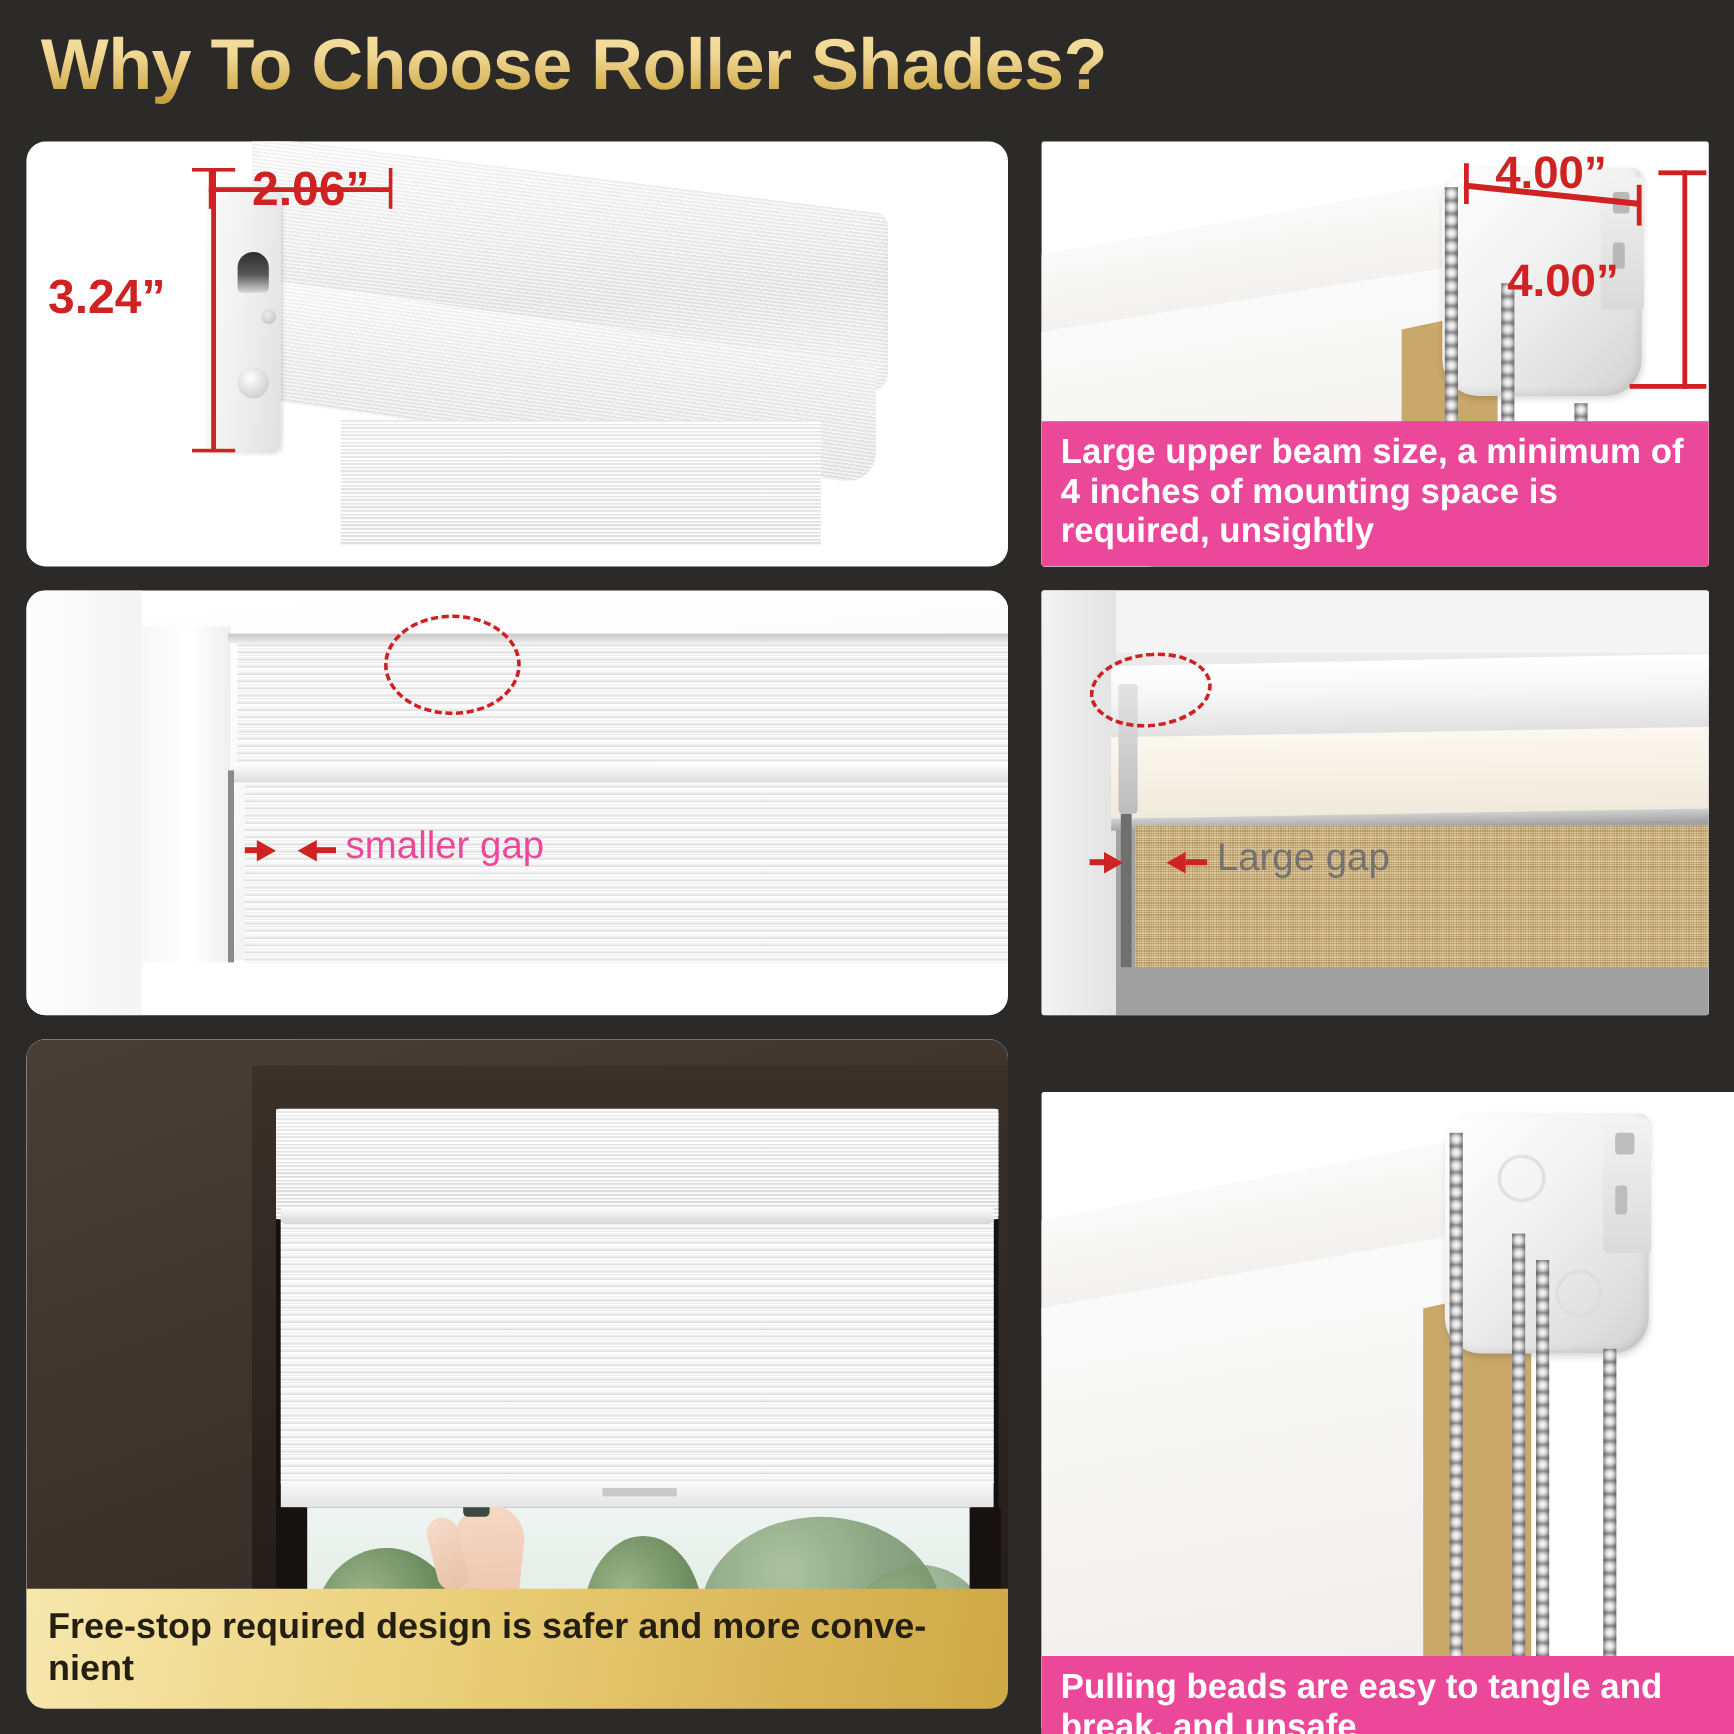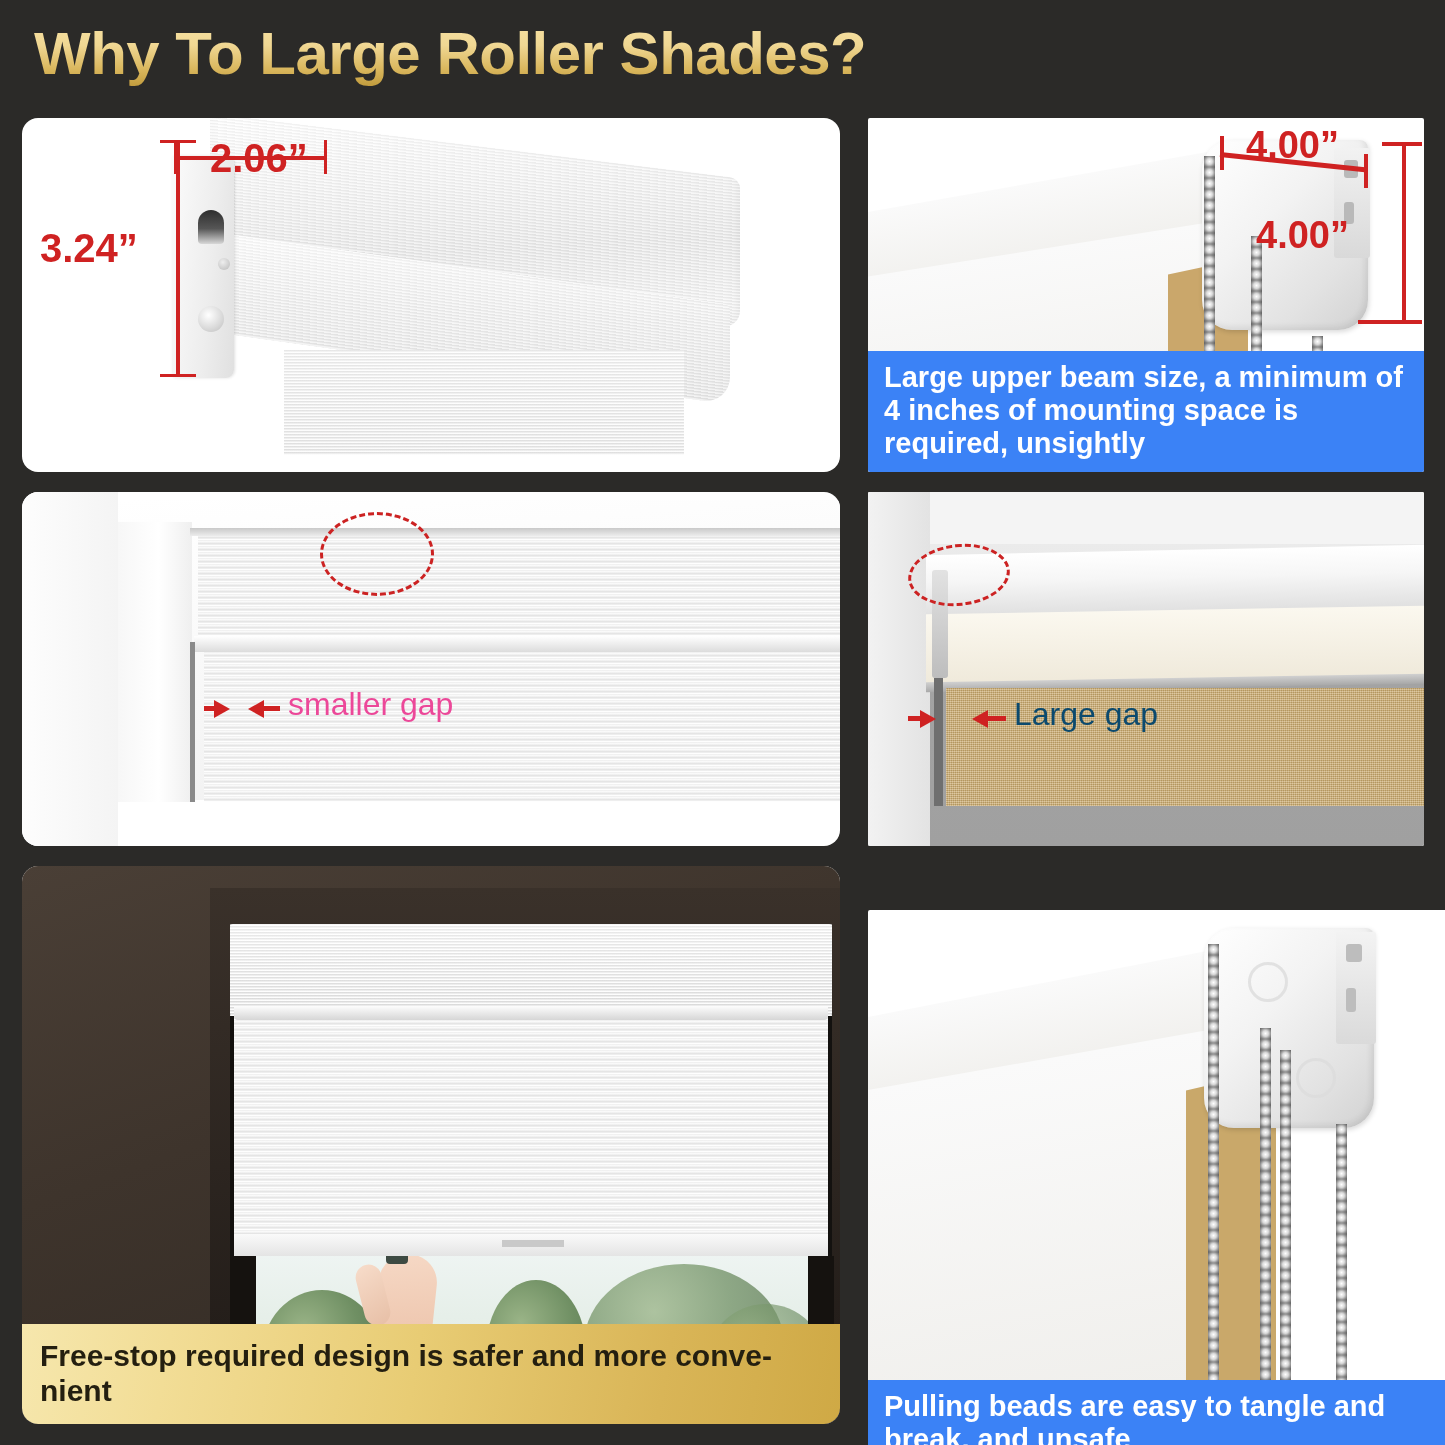--- a/index.html
+++ b/index.html
@@ -35,21 +35,21 @@
   
   .cap{position:absolute;left:0;bottom:0;width:100%;box-sizing:border-box;}
   .cap.gold{
     background:linear-gradient(100deg,#f6e7ad 0%,#f2dd96 18%,#e8cc74 48%,#d9b557 78%,#cfa945 100%);
     padding:14px 18px 16px 18px;
     color:#241f10;
     font-size:30px;font-weight:bold;line-height:35px;
     border-bottom-left-radius:16px;border-bottom-right-radius:16px;
   }
   .cap.gray{
-    background:#3b82f6;
+    background:#ec4899;
     padding:10px 16px 12px 16px;
     color:#ffffff;
     font-size:29px;font-weight:bold;line-height:33px;
   }
 
   
   .art{position:absolute;left:0;top:0;width:100%;height:100%;}
   .redtxt{position:absolute;color:#cf2222;font-weight:bold;white-space:nowrap;}
   .redline{position:absolute;background:#cf2222;}
 
@@ -216,21 +216,21 @@
   .p5 .thumb{
     position:absolute;left:338px;top:398px;width:26px;height:62px;
     background:linear-gradient(160deg,#f7dcca,#e7bfa6);
     border-radius:14px;transform:rotate(-14deg);
   }
   .p5 .grip{position:absolute;left:364px;top:382px;width:22px;height:16px;background:#3d4a42;border-radius:4px;}
 </style>
 </head>
 <body>
 
-<div class="title">Why To Large Roller Shades?</div>
+<div class="title">Why To Choose Roller Shades?</div>
 
 <div class="grid">
 
   <div class="panel left p1">
     <div class="art">
       <div class="p1 valance-body"></div>
       <div class="p1 valance-low"></div>
       <div class="p1 shade-drop"></div>
       <div class="p1 bracket"></div>
       <div class="p1 br-slot"></div>
@@ -309,21 +309,21 @@
       <div class="p4 khaki"></div>
       <div class="p4 gapdark"></div>
       <div class="p4 clip"></div>
 
       <div class="dashcircle" style="left:40px;top:52px;width:96px;height:56px;transform:rotate(-6deg);"></div>
 
       <div class="arrowR" style="left:52px;top:218px;"></div>
       <div class="arrowStem" style="left:40px;top:224px;width:16px;"></div>
       <div class="arrowL" style="left:104px;top:218px;"></div>
       <div class="arrowStem" style="left:120px;top:224px;width:18px;"></div>
-      <div class="redtxt" style="left:146px;top:204px;font-size:32px;font-weight:normal;color:#0c4a6e;">Large gap</div>
+      <div class="redtxt" style="left:146px;top:204px;font-size:32px;font-weight:normal;color:#737373;">Large gap</div>
     </div>
   </div>
 
   <div class="panel left p5">
     <div class="art">
       <div class="p5 wall"></div>
       <div class="p5 recess"></div>
       <div class="p5 innerframe"></div>
 
       <div class="p5 glass">

